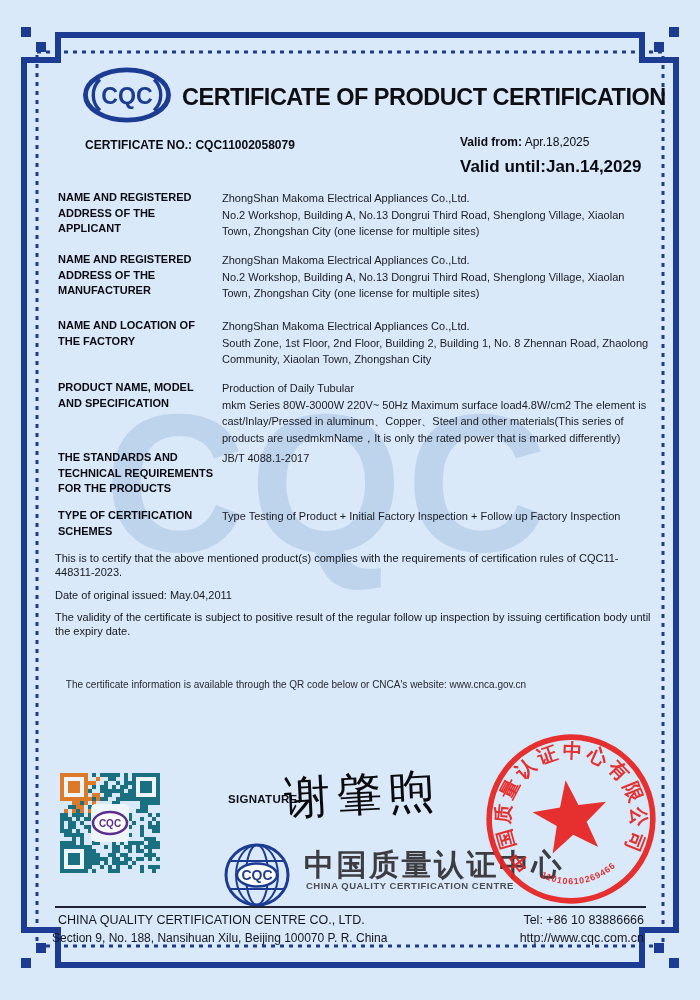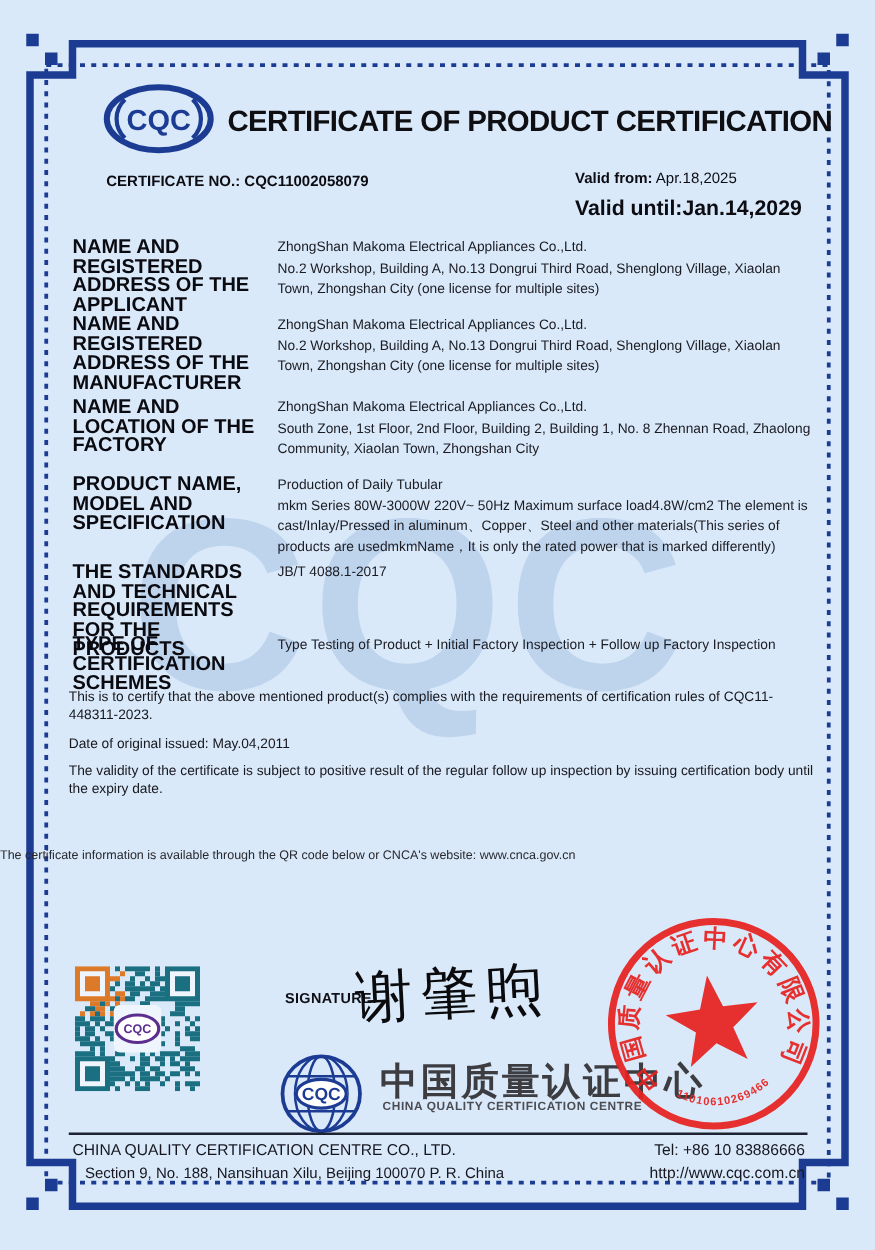--- a/index.html
+++ b/index.html
@@ -18,39 +18,39 @@
   .hlogo{position:absolute;left:80px;top:66px;width:94px;height:58px}
   .title{
     position:absolute;left:182px;top:84px;white-space:nowrap;
     font-size:23.5px;font-weight:bold;letter-spacing:-0.5px;color:#0f0f13;
   }
   .meta-no{position:absolute;left:85px;top:138px;font-size:12px;font-weight:bold;color:#0c0c12}
   .meta-vf{position:absolute;left:460px;top:135px;font-size:12px;color:#0c0c12}
   .meta-vf b{font-weight:bold}
   .meta-vu{position:absolute;left:460px;top:157px;font-size:17px;font-weight:bold;color:#0c0c12}
   .section{position:absolute;left:58px;width:594px;display:flex}
-  .section .lbl{width:158px;min-width:158px;padding-right:6px;font-size:16px;font-weight:bold;line-height:15.5px;color:#0a0a10}
+  .section .lbl{width:158px;min-width:158px;padding-right:6px;font-size:11px;font-weight:bold;line-height:15.5px;color:#0a0a10}
   .section .cnt{flex:1;font-size:11px;line-height:16.5px;color:#1b1b22}
   .s1{top:190px}.s2{top:252px}.s3{top:318px}.s4{top:380px}.s5{top:450px}.s6{top:508px}
   .statements{position:absolute;left:55px;top:551px;width:600px}
   .statements p{margin:0 0 8.5px;font-size:11px;line-height:14px;color:#17171d}
-  .qr-note{position:absolute;left:0;top:679px;width:592px;text-align:left;font-size:10px;color:#28282e}
+  .qr-note{position:absolute;left:0;top:679px;width:592px;text-align:center;font-size:10px;color:#28282e}
   .qr{position:absolute;left:60px;top:773px;width:100px;height:100px}
   .sig-label{position:absolute;left:228px;top:793px;font-size:11.5px;font-weight:bold;letter-spacing:.3px;color:#0f0f15}
   .sig-name{
     position:absolute;left:284px;top:764px;font-size:46px;letter-spacing:6px;
     font-family:"DejaVu Serif",serif;color:#0b0b0e;transform:rotate(-3deg);
   }
   .globe{position:absolute;left:218px;top:840px;width:78px;height:70px}
   .org-cn{position:absolute;left:304px;top:845px;font-size:30px;font-weight:600;letter-spacing:2.5px;color:#3c3c41}
   .org-en{position:absolute;left:306px;top:880px;font-size:9.5px;font-weight:bold;letter-spacing:.5px;color:#4c4c53}
   .seal{position:absolute;left:478px;top:726px;width:186px;height:186px;opacity:.93}
   .divider{position:absolute;left:55px;top:906px;width:591px;height:2px;background:#1d2333}
   .f-company{position:absolute;left:58px;top:913px;font-size:12.5px;font-weight:normal;color:#15161f}
-  .f-address{position:absolute;left:68px;top:931px;font-size:12px;color:#15161f}
+  .f-address{position:absolute;left:52px;top:931px;font-size:12px;color:#15161f}
   .f-tel{position:absolute;right:56px;top:913px;font-size:12.5px;color:#15161f}
   .f-url{position:absolute;right:56px;top:931px;font-size:12.5px;color:#15161f}
 </style>
 </head>
 <body>
 
 <svg class="frame" viewBox="0 0 700 1000">
   <path d="M 58 35 L 642 35 L 642 60 L 676 60 L 676 930 L 642 930 L 642 965 L 58 965 L 58 930 L 24 930 L 24 60 L 58 60 Z" fill="none" stroke="#1c3c94" stroke-width="6"></path>
   <rect x="37" y="52" width="626" height="894" fill="none" stroke="#1c3c94" stroke-width="3" stroke-dasharray="4 5"></rect>
   <g fill="#1c3c94">

